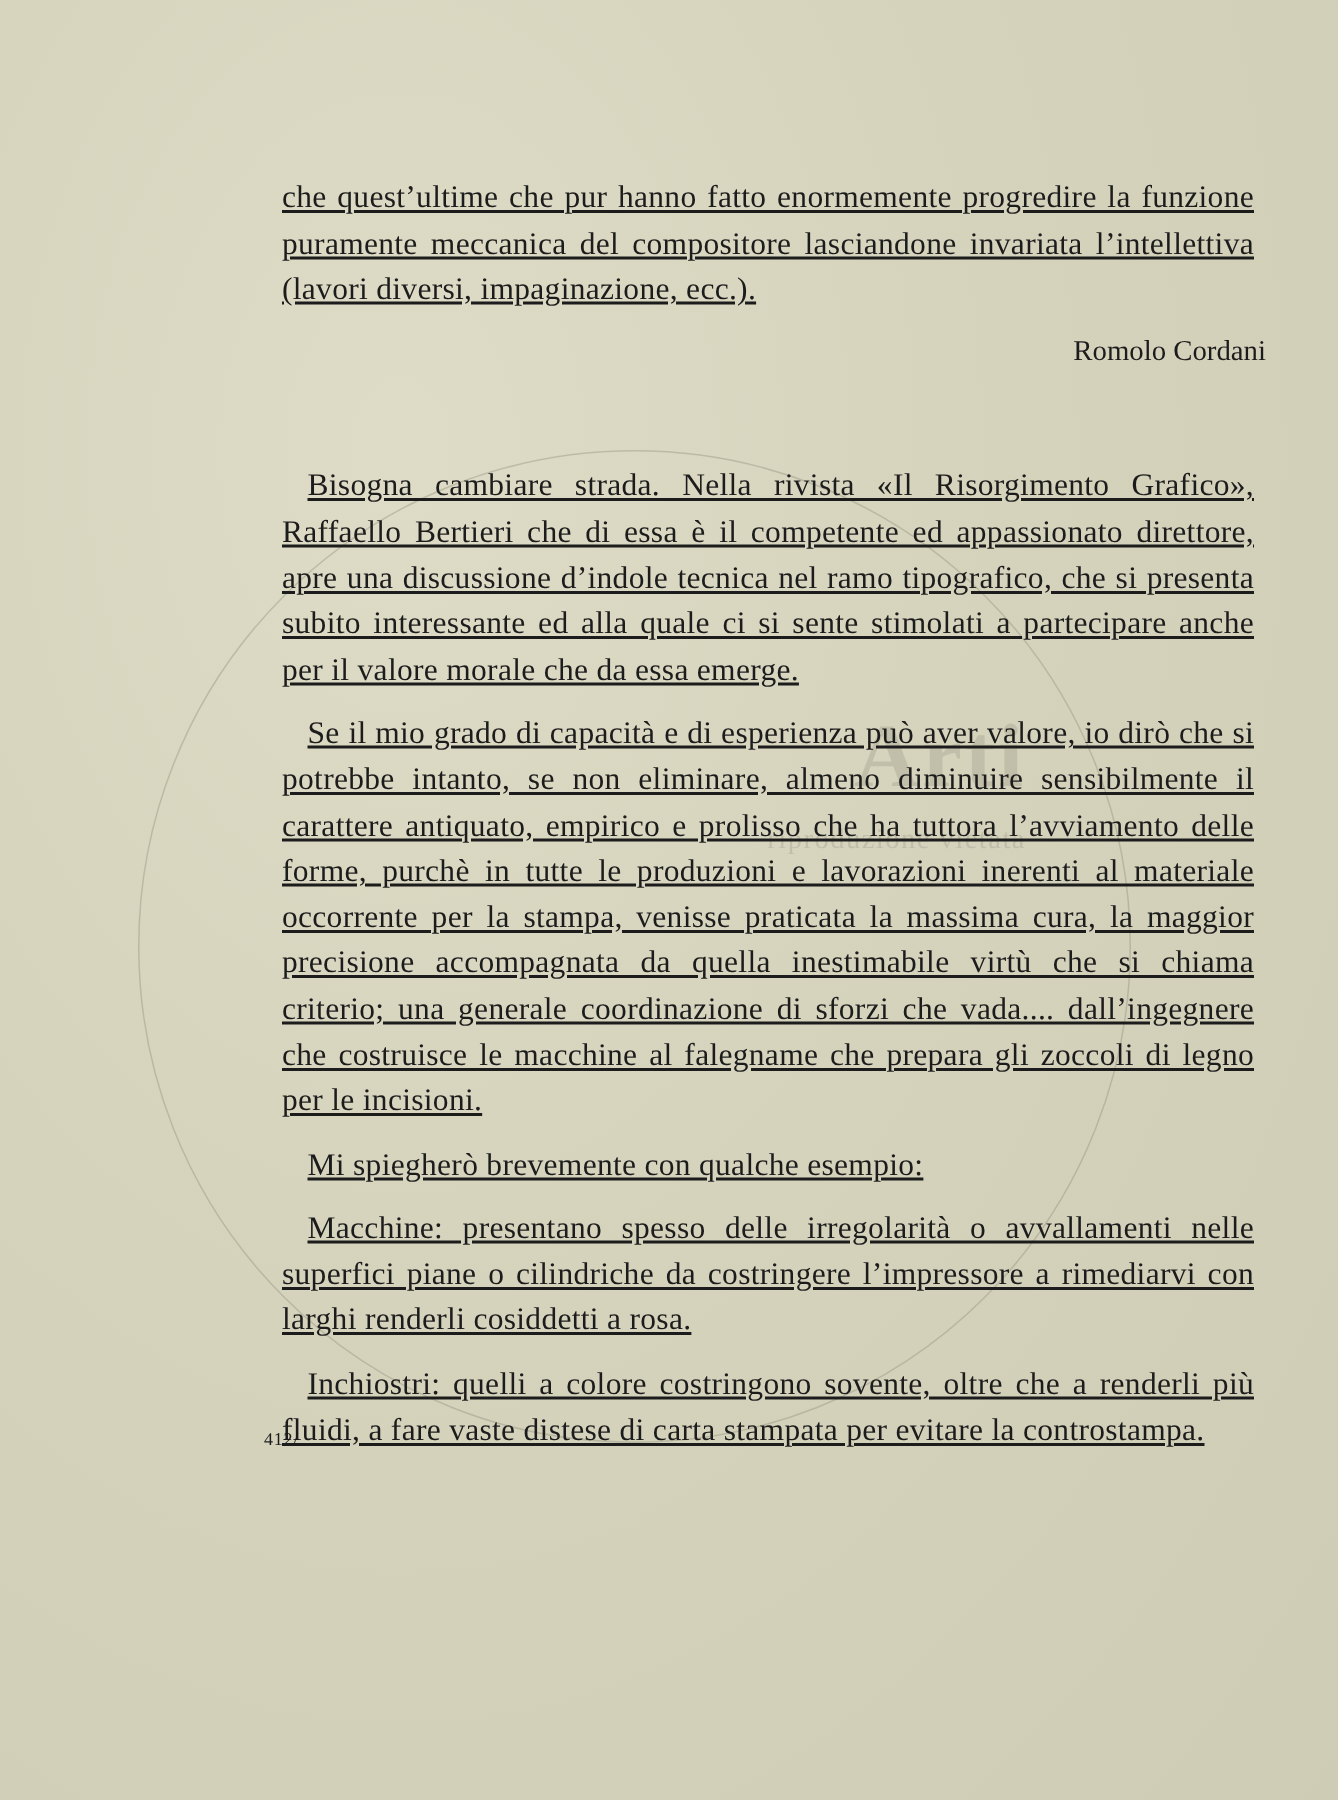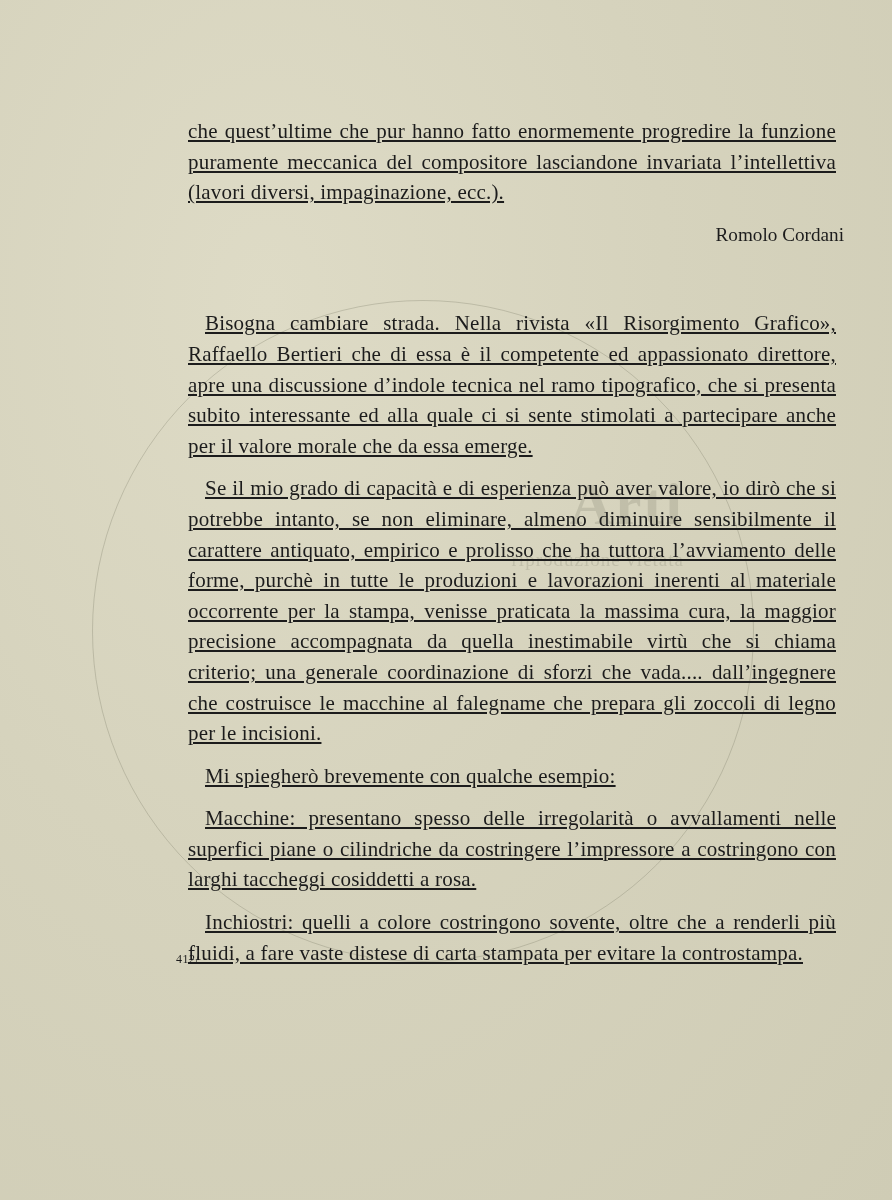--- a/index.html
+++ b/index.html
@@ -110,21 +110,21 @@
       <p class="para">che quest’ultime che pur hanno fatto enormemente progredire la funzione puramente meccanica del compositore lasciandone invariata l’intellettiva (lavori diversi, impaginazione, ecc.).</p>
       <p class="signature">Romolo Cordani</p>
     </div>
 
     <div class="block-gap"></div>
 
     <div>
       <p class="para indent">Bisogna cambiare strada. Nella rivista «Il Risorgimento Grafico», Raffaello Bertieri che di essa è il competente ed appassionato direttore, apre una discussione d’indole tecnica nel ramo tipografico, che si presenta subito interessante ed alla quale ci si sente stimolati a partecipare anche per il valore morale che da essa emerge.</p>
       <p class="para indent">Se il mio grado di capacità e di esperienza può aver valore, io dirò che si potrebbe intanto, se non eliminare, almeno diminuire sensibilmente il carattere antiquato, empirico e prolisso che ha tuttora l’avviamento delle forme, purchè in tutte le produzioni e lavorazioni inerenti al materiale occorrente per la stampa, venisse praticata la massima cura, la maggior precisione accompagnata da quella inestimabile virtù che si chiama criterio; una generale coordinazione di sforzi che vada.... dall’ingegnere che costruisce le macchine al falegname che prepara gli zoccoli di legno per le incisioni.</p>
       <p class="para indent">Mi spiegherò brevemente con qualche esempio:</p>
-      <p class="para indent">Macchine: presentano spesso delle irregolarità o avvallamenti nelle superfici piane o cilindriche da costringere l’impressore a costringono con larghi taccheggi cosiddetti a rosa.</p>
+      <p class="para indent">Macchine: presentano spesso delle irregolarità o avvallamenti nelle superfici piane o cilindriche da costringere l’impressore a rimediarvi con larghi renderli cosiddetti a rosa.</p>
       <p class="para indent">Inchiostri: quelli a colore costringono sovente, oltre che a renderli più fluidi, a fare vaste distese di carta stampata per evitare la controstampa.</p>
     </div>
 
   </div>
 
   <div class="folio">412/</div>
 
 </div>
 
 </body></html>

